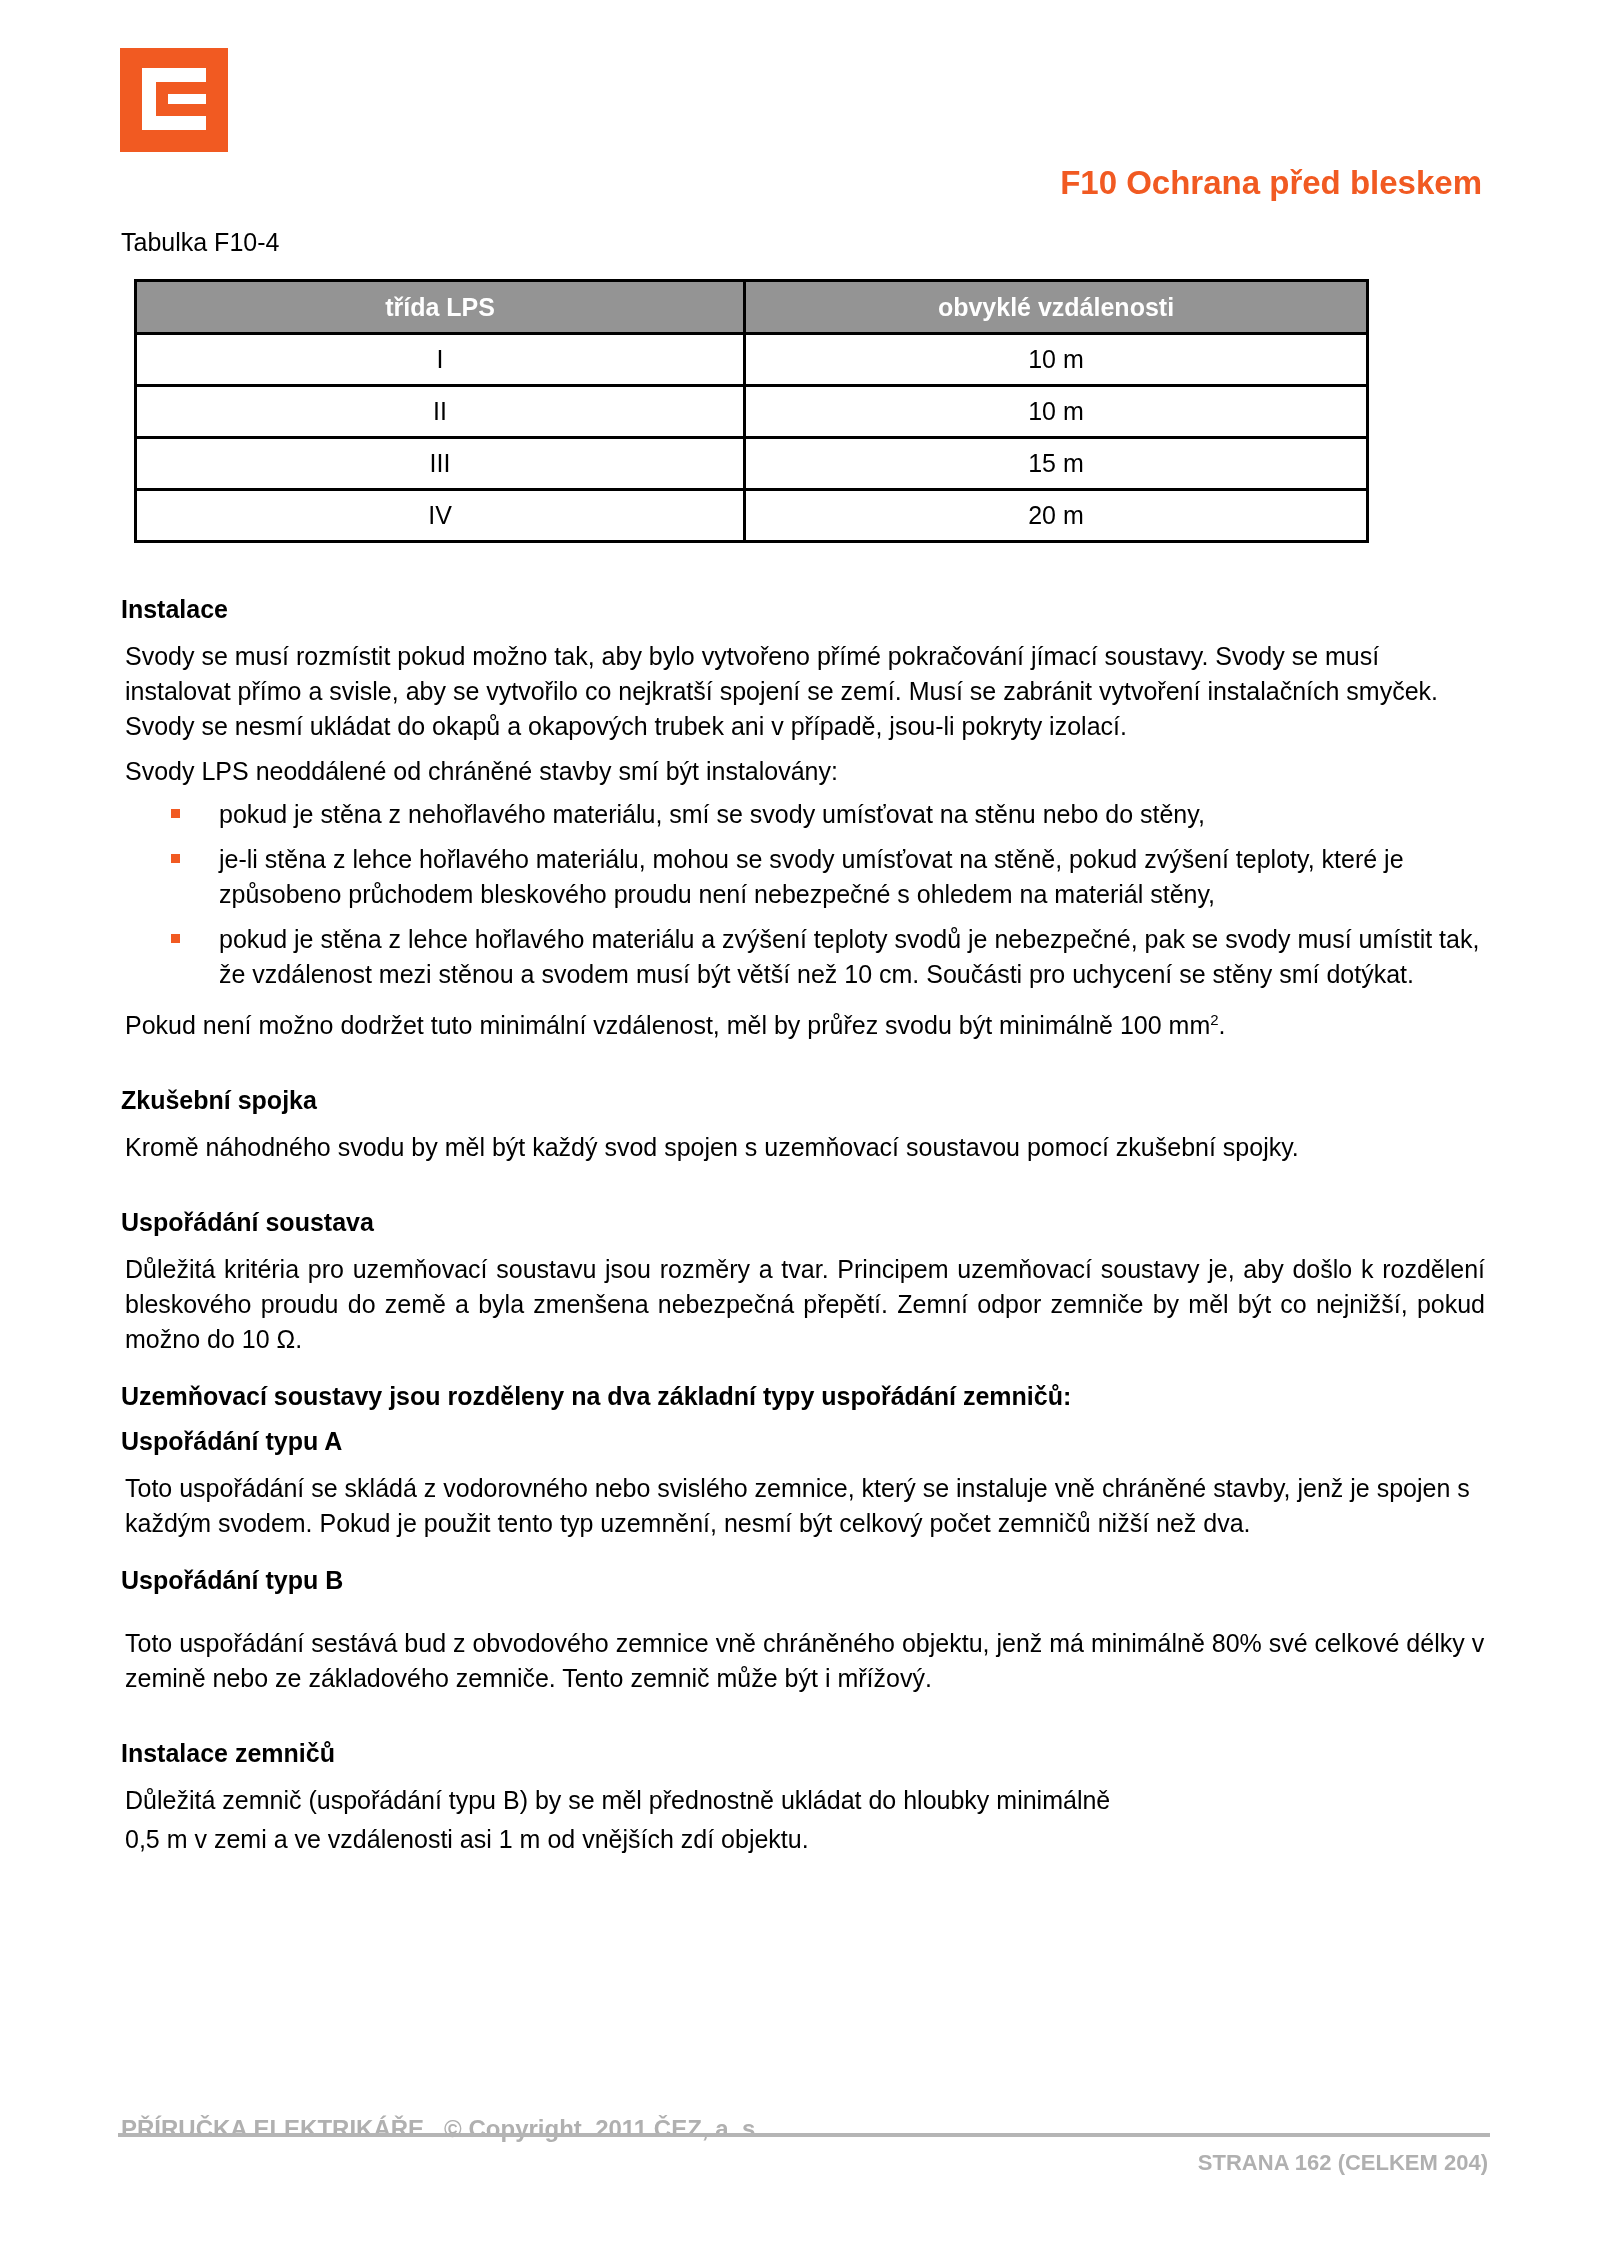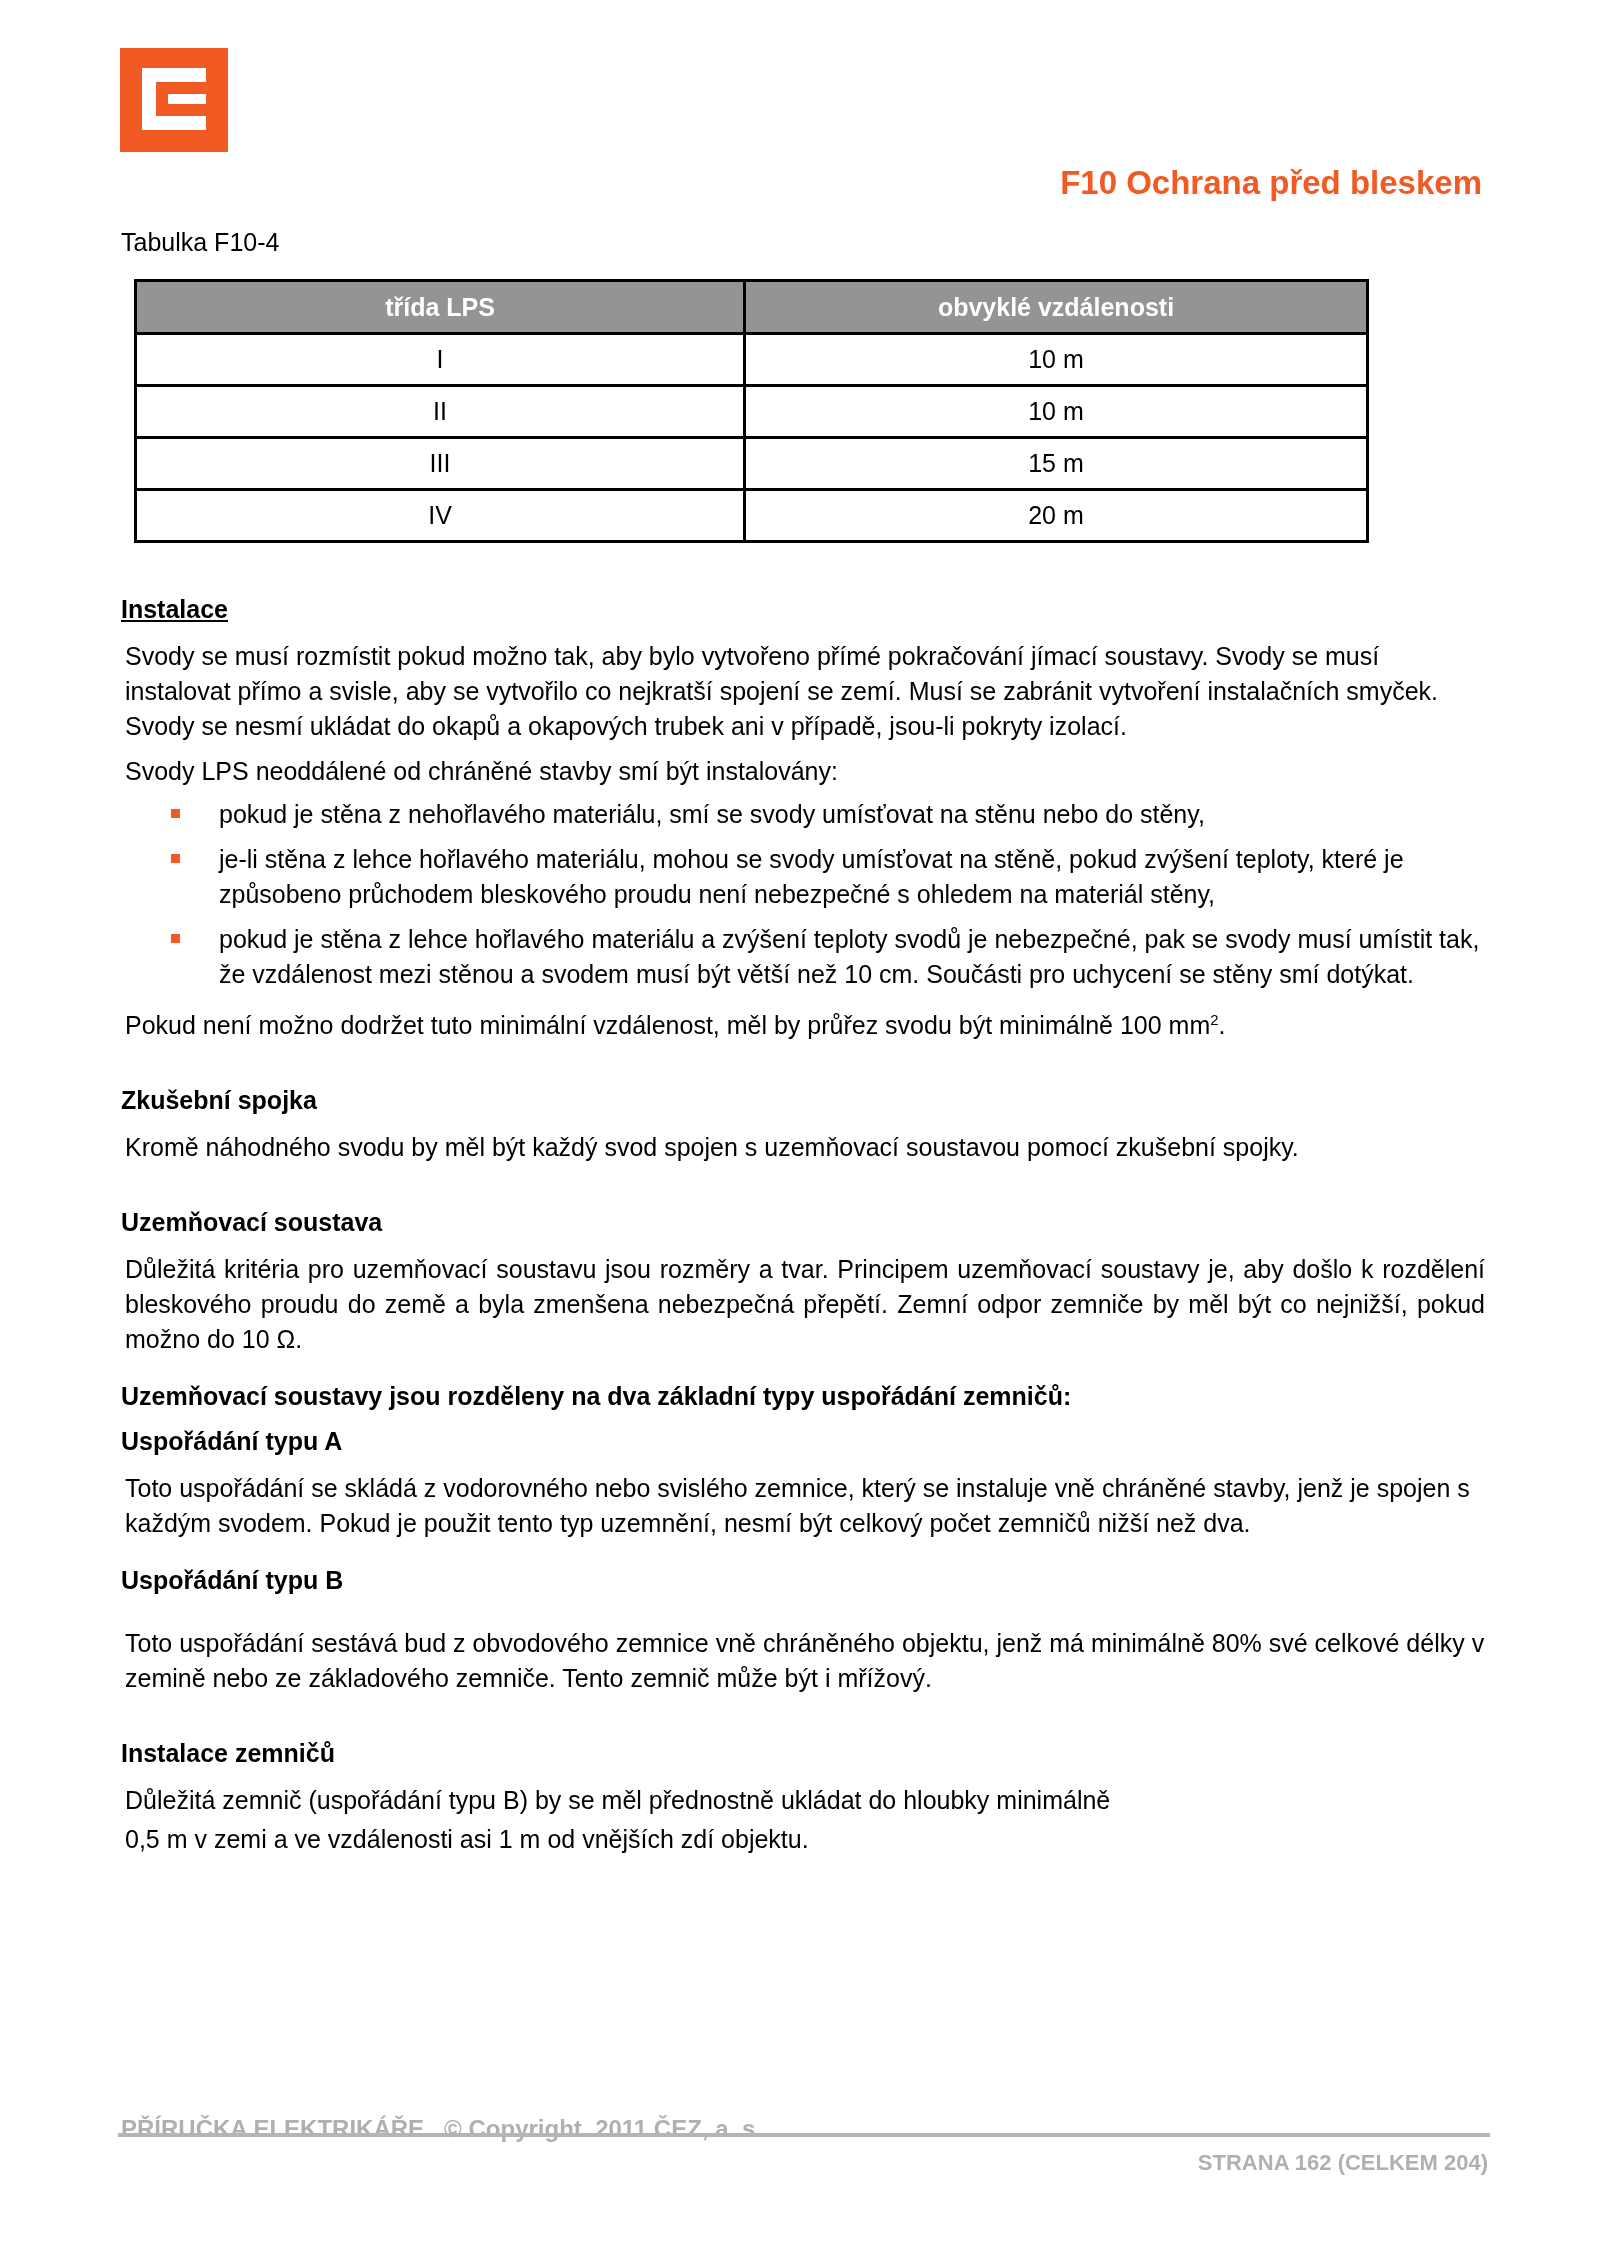--- a/index.html
+++ b/index.html
@@ -14,21 +14,21 @@
   .table-caption { position: absolute; left: 121px; top: 228px; font-size: 25px; }
 
   table.lps { position: absolute; left: 134px; top: 279px; width: 1235px; border-collapse: collapse; }
   table.lps th, table.lps td { border: 3px solid #000; text-align: center; font-size: 25px; height: 49px; padding: 0; }
   table.lps th { background: #949494; color: #fff; font-weight: bold; height: 50px; }
   table.lps th:first-child, table.lps td:first-child { width: 606px; }
 
   .content { position: absolute; left: 121px; top: 592px; width: 1368px; font-size: 25px; line-height: 35px; }
   .content h3 { font-size: 25px; font-weight: bold; margin: 0; line-height: 35px; }
   .content p { margin: 4px; }
-  .h-first { margin-bottom: 12px !important; text-decoration: underline; }
+  .h-first { margin-bottom: 12px !important; }
   .gap-sm { margin-top: 10px !important; }
   .gap-md { margin-top: 22px !important; }
   .gap-lg { margin-top: 40px !important; }
   .justify { text-align: justify; }
 
   ul.bullets { list-style: none; margin: 8px 0 0 0; padding: 0 0 0 98px; }
   ul.bullets li { position: relative; margin-bottom: 10px; }
   ul.bullets li .bullet { position: absolute; left: -48px; top: 12px; width: 9px; height: 9px; background: #f15a22; }
   sup { font-size: 15px; }
 
@@ -92,21 +92,21 @@
     <li>
       <span class="bullet"></span>
       <span>pokud je stěna z lehce hořlavého materiálu a zvýšení teploty svodů je nebezpečné, pak se svody musí umístit tak, že vzdálenost mezi stěnou a svodem musí být větší než 10 cm. Součásti pro uchycení se stěny smí dotýkat.</span>
     </li>
   </ul>
   <p><span>Pokud není možno dodržet tuto minimální vzdálenost, měl by průřez svodu být minimálně 100 mm</span><sup>2</sup><span>.</span></p>
 
   <h3 class="gap-lg" style="margin-bottom:12px">Zkušební spojka</h3>
   <p>Kromě náhodného svodu by měl být každý svod spojen s uzemňovací soustavou pomocí zkušební spojky.</p>
 
-  <h3 class="gap-lg" style="margin-bottom:12px">Uzemňovací soustava</h3>
+  <h3 class="gap-lg" style="margin-bottom:12px">Uspořádání soustava</h3>
   <p class="justify">Důležitá kritéria pro uzemňovací soustavu jsou rozměry a tvar. Principem uzemňovací soustavy je, aby došlo k rozdělení bleskového proudu do země a byla zmenšena nebezpečná přepětí. Zemní odpor zemniče by měl být co nejnižší, pokud možno do 10 Ω.</p>
 
   <h3 class="gap-md">Uzemňovací soustavy jsou rozděleny na dva základní typy uspořádání zemničů:</h3>
   <h3 class="gap-sm" style="margin-bottom:12px">Uspořádání typu A</h3>
   <p>Toto uspořádání se skládá z vodorovného nebo svislého zemnice, který se instaluje vně chráněné stavby, jenž je spojen s každým svodem. Pokud je použit tento typ uzemnění, nesmí být celkový počet zemničů nižší než dva.</p>
 
   <h3 class="gap-md" style="margin-bottom:28px">Uspořádání typu B</h3>
   <p>Toto uspořádání sestává bud z obvodového zemnice vně chráněného objektu, jenž má minimálně 80% své celkové délky v zemině nebo ze základového zemniče. Tento zemnič může být i mřížový.</p>
 
   <h3 class="gap-lg" style="margin-bottom:12px">Instalace zemničů</h3>

